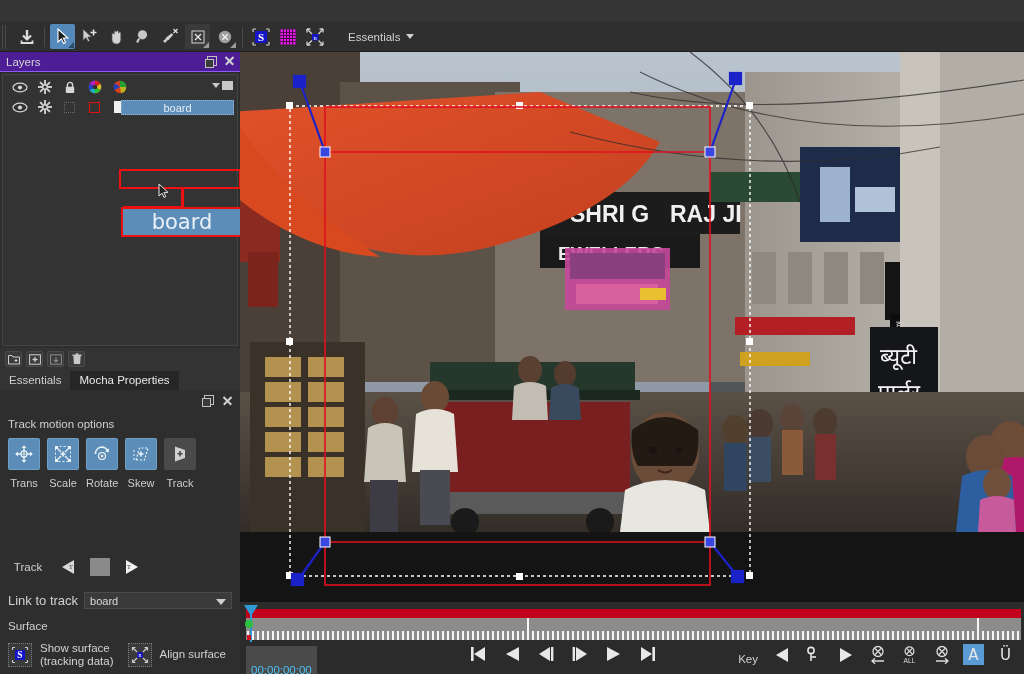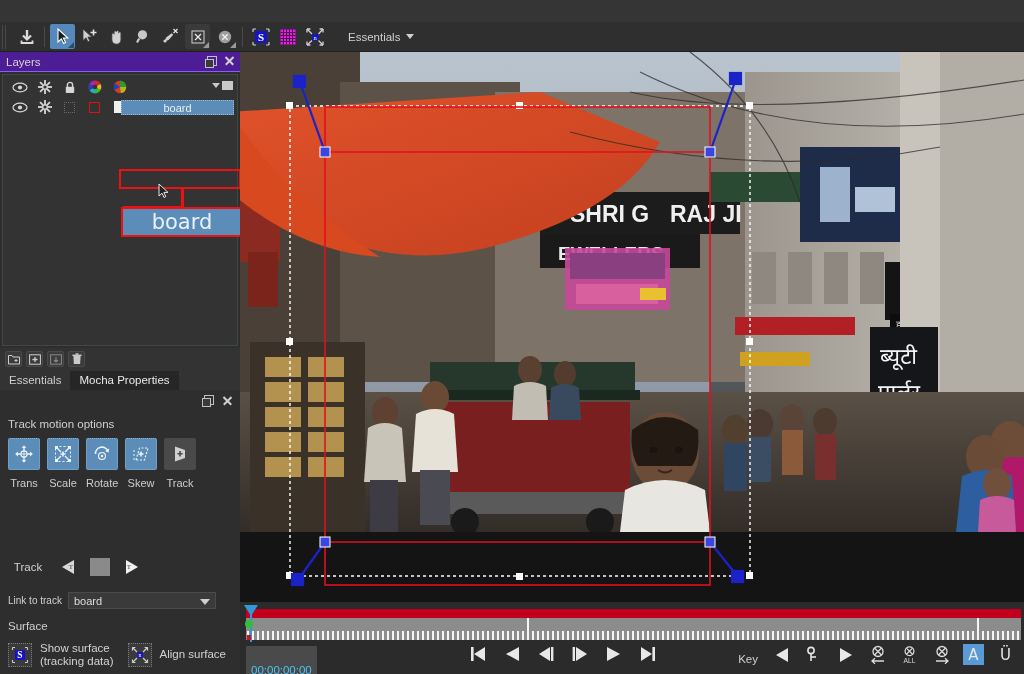--- a/index.html
+++ b/index.html
@@ -487,21 +487,21 @@
         <span class="tstop"></span>
         <span class="tbtn">
           <svg width="20" height="16" viewBox="0 0 20 16">
             <path d="M5 1 L5 15 L17 8 Z" fill="#f0f0f0"></path>
             <text x="8" y="10" font-size="7" fill="#3a3a3a" text-anchor="middle" font-family="Liberation Serif, serif">T</text>
           </svg>
         </span>
       </div>
 
       <div class="linkrow" style="position:absolute;left:8px;top:202px;">
-        <span style="font-size:10px;color:#d0d0d0;">Link to track</span>
+        <span style="font-size:13px;color:#d0d0d0;">Link to track</span>
         <span class="select">
           <span>board</span>
           <span class="sc"></span>
         </span>
       </div>
 
       <div style="position:absolute;left:8px;top:230px;" class="sec-title">Surface</div>
 
       <div class="surfrow" style="position:absolute;left:8px;top:246px;">
         <span class="sfbtn">

